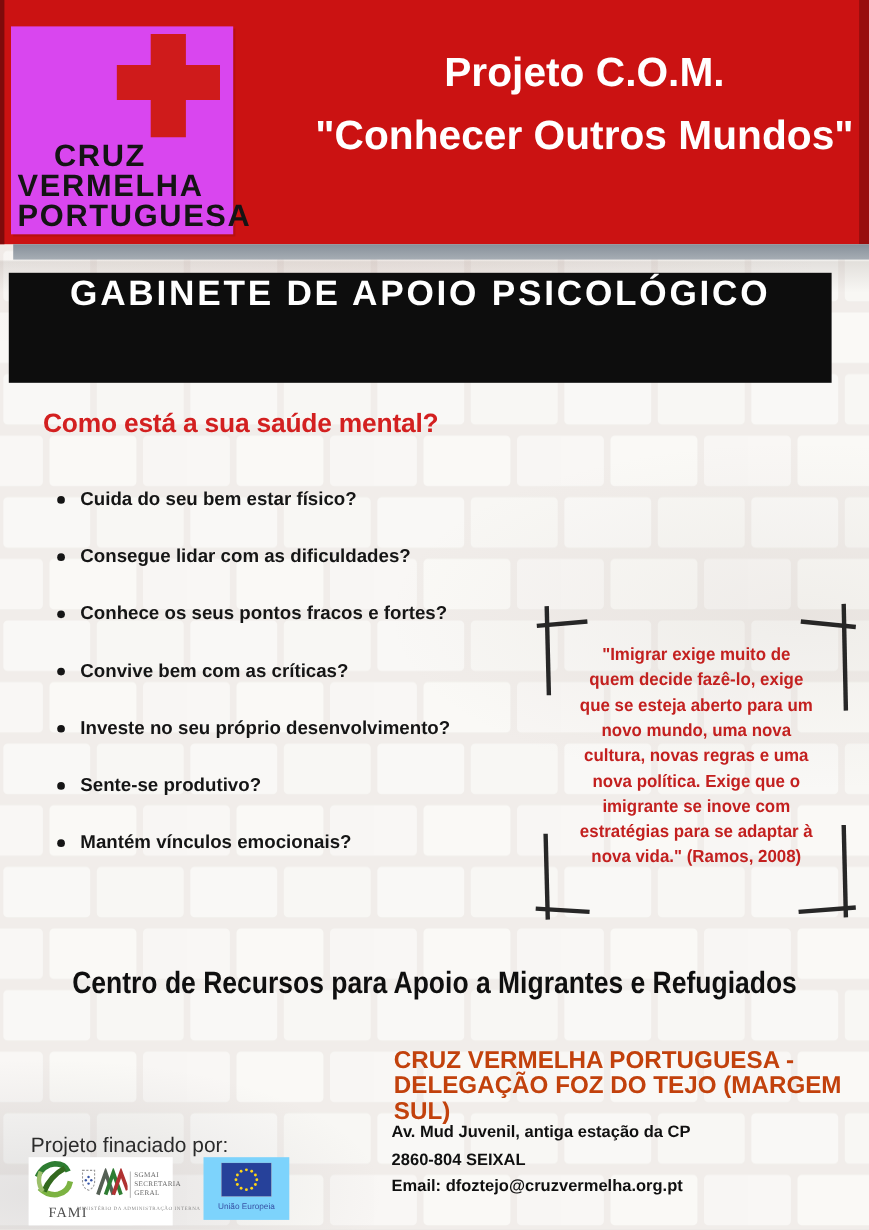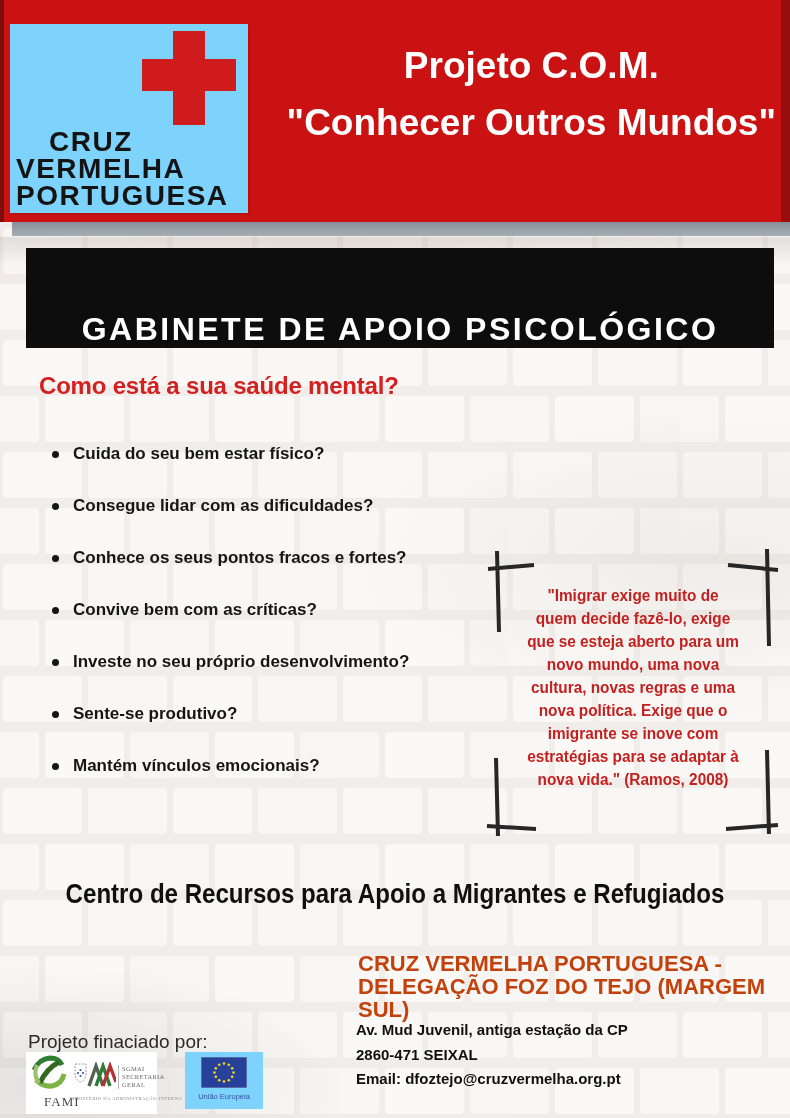--- a/index.html
+++ b/index.html
@@ -11,36 +11,36 @@
     radial-gradient(ellipse 620px 130px at 40% 250px, rgba(205,150,140,.10), transparent 70%),
     radial-gradient(ellipse 520px 220px at 92% 560px, rgba(172,162,152,.12), transparent 72%),
     radial-gradient(ellipse 430px 170px at 5% 1085px, rgba(118,118,126,.17), transparent 72%),
     linear-gradient(180deg, transparent 0px, transparent 236px, rgba(150,140,133,.22) 238px, rgba(150,140,133,0) 266px, transparent 100%);}
   .pre{white-space:pre-line;}
 
   
   .header{position:absolute;left:0;top:0;width:790px;height:222px;background:#cb1212;z-index:2;}
   .header::before{content:"";position:absolute;left:0;top:0;bottom:0;width:4px;background:#7e0b0b;}
   .header::after{content:"";position:absolute;right:0;top:0;bottom:0;width:9px;background:rgba(0,0,0,.25);}
-  .logo-box{position:absolute;left:10px;top:24px;width:238px;height:189px;background:#7dd3fc;
+  .logo-box{position:absolute;left:10px;top:24px;width:202px;height:189px;background:#d946ef;
             box-shadow:2px 2px 0 rgba(0,0,0,.10);}
   .cross{position:absolute;right:12px;top:7px;}
   .logo-text{position:absolute;left:6px;bottom:4px;color:#141414;font-weight:bold;
              font-size:28px;line-height:27px;letter-spacing:1.5px;white-space:nowrap;}
   .logo-text .l1{margin-left:33px;}
   .titles{position:absolute;right:14px;top:44px;text-align:center;color:#ffffff;font-weight:bold;}
   .titles .t1{font-size:37px;line-height:44px;}
   .titles .t2{font-size:37px;line-height:44px;margin-top:13px;}
 
   .header-shadow{position:absolute;left:12px;top:222px;width:778px;height:14px;z-index:2;
                  background:linear-gradient(180deg,#87909a,#a6adb4);}
 
   
-  .banner{position:absolute;left:26px;top:248px;width:748px;height:100px;background:#0d0d0d;z-index:2;
-          display:flex;align-items:flex-end;justify-content:center;}
+  .banner{position:absolute;left:8px;top:248px;width:748px;height:100px;background:#0d0d0d;z-index:2;
+          display:flex;align-items:flex-start;justify-content:center;}
   .banner span{color:#ffffff;font-weight:bold;font-size:32px;letter-spacing:2.5px;white-space:nowrap;}
 
   
   .question{position:absolute;left:39px;top:372px;margin:0;z-index:2;
             color:#d32020;font-size:24px;font-weight:bold;letter-spacing:-0.2px;}
   .bullets{position:absolute;left:50px;top:444px;margin:0;padding:0;list-style:none;z-index:2;width:460px;}
   .bullets li{position:relative;padding-left:23px;margin-bottom:30px;height:22px;
               color:#151515;font-size:17px;font-weight:bold;white-space:nowrap;}
   .bullets li::before{content:"";position:absolute;left:2px;top:7px;width:7px;height:7px;border-radius:50%;background:#151515;}
 
@@ -152,21 +152,21 @@
 estratégias para se adaptar à
 nova vida." (Ramos, 2008)</p>
   </div>
 
   <div class="center-title">Centro de Recursos para Apoio a Migrantes e Refugiados</div>
   <div class="org pre">CRUZ VERMELHA PORTUGUESA -
 DELEGAÇÃO FOZ DO TEJO (MARGEM SUL)</div>
 
   <div class="contact">
     <div>Av. Mud Juvenil, antiga estação da CP</div>
-    <div>2860-471 SEIXAL</div>
+    <div>2860-804 SEIXAL</div>
     <div>Email: dfoztejo@cruzvermelha.org.pt</div>
   </div>
 
   <div class="funding-label">Projeto finaciado por:</div>
 
   <div class="logo-strip-a">
     <svg class="fami-icon" width="36" height="36" viewBox="0 0 36 36">
       <path d="M5 25 Q12 32 21 31 Q31 29 33 19" stroke="#7cb342" stroke-width="5" fill="none"></path>
       <path d="M3 15 Q8 4 19 3 Q28 3 31 10" stroke="#2e7d32" stroke-width="5" fill="none"></path>
       <path d="M28 7 Q15 14 9 28" stroke="#33691e" stroke-width="5" fill="none"></path>

